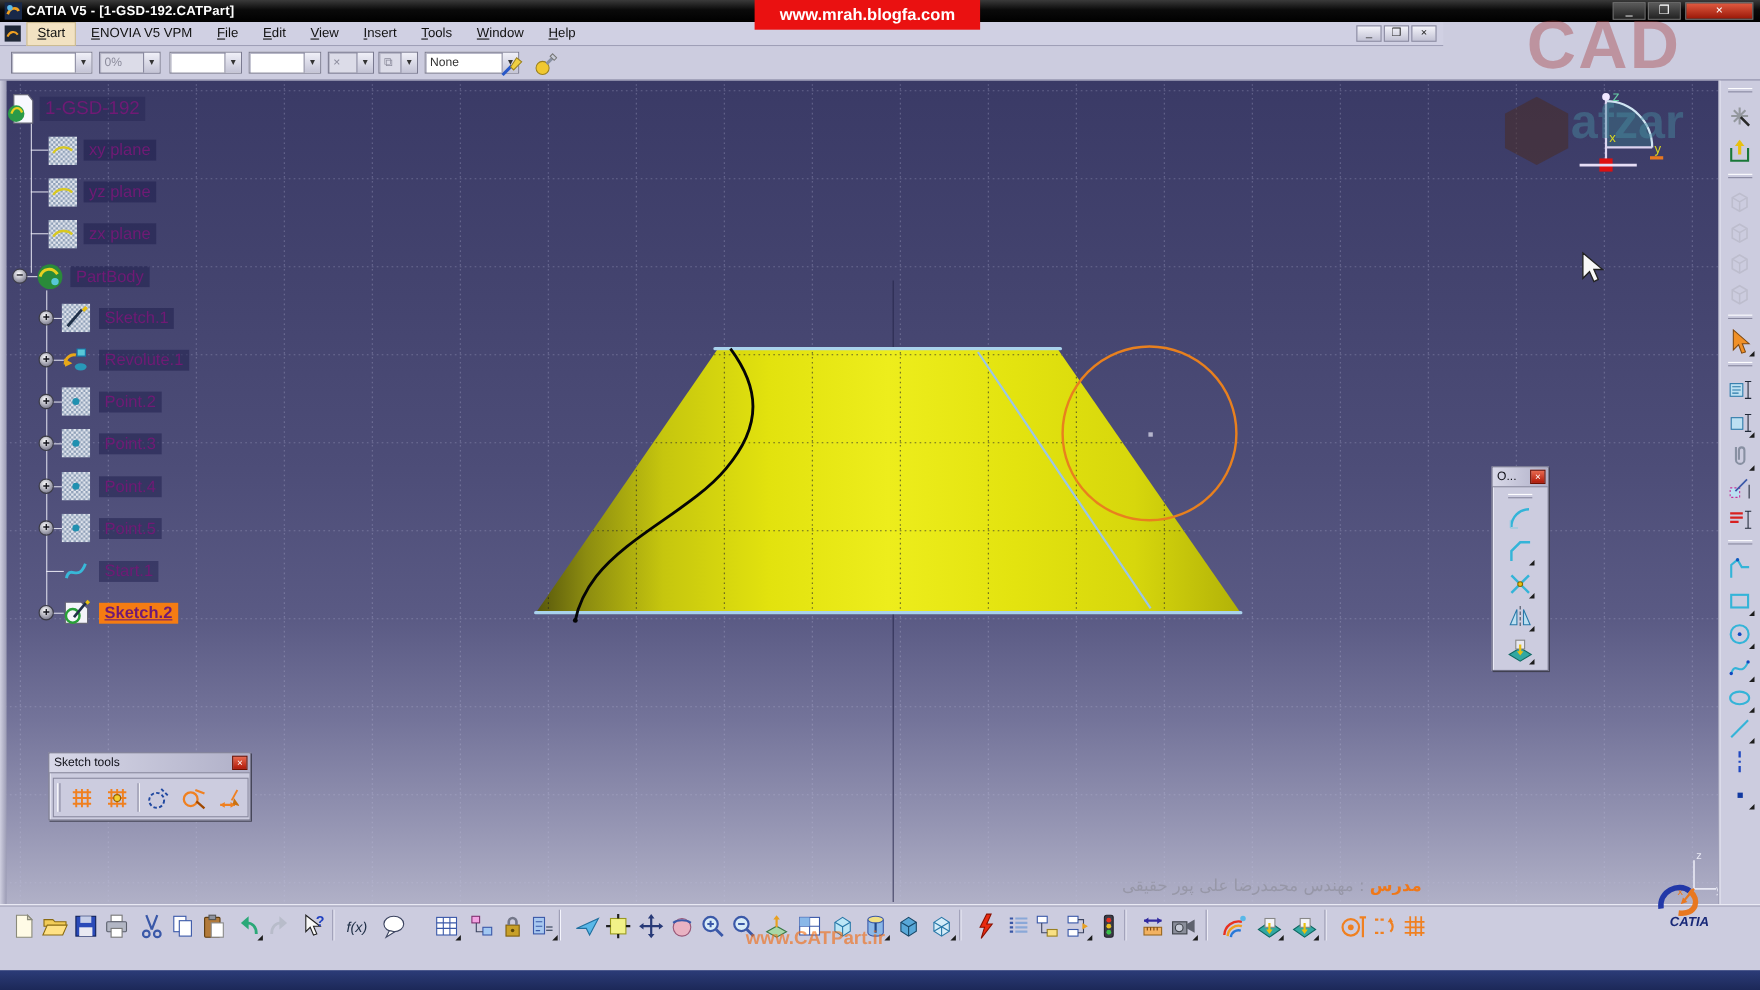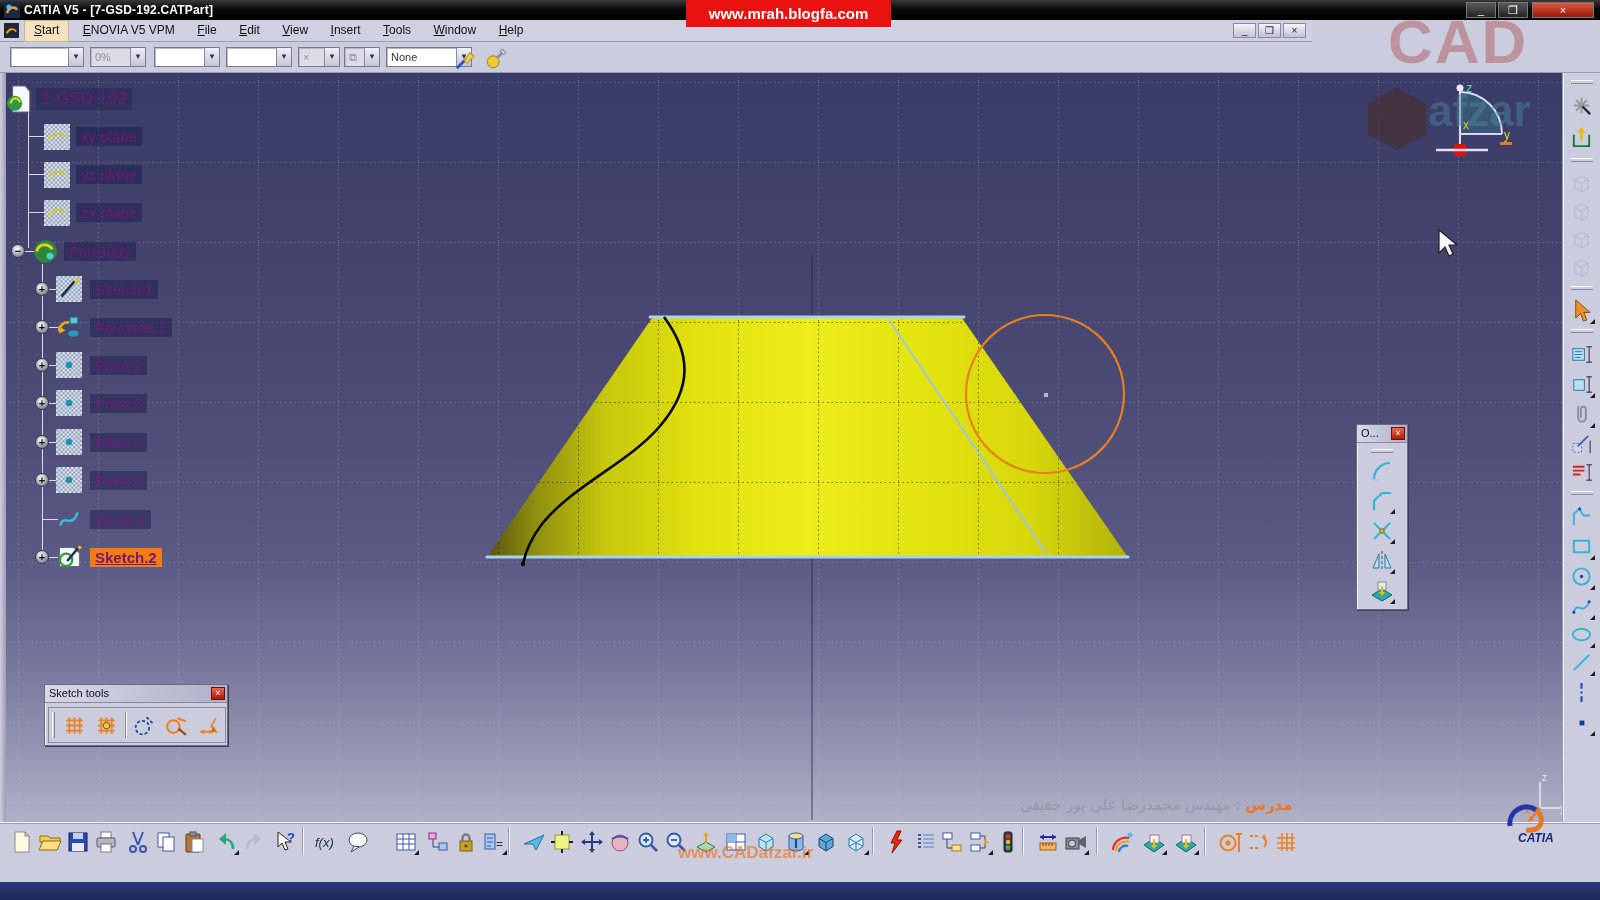--- a/index.html
+++ b/index.html
@@ -413,21 +413,21 @@
 </svg>
 
 <div id="screen">
 
   <div class="abs" id="titlebar">
     <svg class="abs" style="left:4px;top:2px" width="16" height="16" viewBox="0 0 16 16">
         <rect width="16" height="16" fill="#182848"></rect>
         <path d="M3 11c2-6 8-7 10-3" stroke="#f0a020" stroke-width="2.5" fill="none"></path>
         <circle cx="5" cy="5" r="2.5" fill="#58b8e8"></circle>
       </svg>
-    <span class="ttl">CATIA V5 - [7-GSD-192.CATPart]</span>
+    <span class="ttl">CATIA V5 - [1-GSD-192.CATPart]</span>
     <div class="winbtn" id="btn-min" style="right:104px">_</div>
     <div class="winbtn" id="btn-max" style="right:72px">❒</div>
     <div class="winbtn" id="btn-close" style="right:6px;width:62px">×</div>
   </div>
 
   <div class="abs" id="banner">www.mrah.blogfa.com</div>
 
   <div class="abs" id="menubar">
     <svg class="abs" style="left:4px;top:3px" width="15" height="15" viewBox="0 0 16 16">
         <rect width="16" height="16" fill="#202838"></rect>
@@ -648,21 +648,21 @@
     <div class="tnode" style="left:76px;top:127px">xy plane</div>
     <div class="tnode" style="left:76px;top:165px">yz plane</div>
     <div class="tnode" style="left:76px;top:203px">zx plane</div>
     <div class="tnode" style="left:64px;top:242px">PartBody</div>
     <div class="tnode" style="left:90px;top:280px">Sketch.1</div>
     <div class="tnode" style="left:90px;top:318px">Revolute.1</div>
     <div class="tnode" style="left:90px;top:356px">Point.2</div>
     <div class="tnode" style="left:90px;top:394px">Point.3</div>
     <div class="tnode" style="left:90px;top:433px">Point.4</div>
     <div class="tnode" style="left:90px;top:471px">Point.5</div>
-    <div class="tnode" style="left:90px;top:510px">Circle.1</div>
+    <div class="tnode" style="left:90px;top:510px">Start.1</div>
     <div class="tnode sel" style="left:90px;top:548px">Sketch.2</div>
   </div>
 
   <div class="abs" id="rightdock">
     <div class="ridge" style="left:8px;top:7px"></div>
     <div class="tool" style="left:5px;top:19px">
         <svg width="23" height="23">
           <use href="#r-status"></use>
         </svg>
       </div>
@@ -1045,21 +1045,21 @@
       <svg width="24" height="24">
         <use href="#s-o-grid"></use>
       </svg>
     </div>
 
   <div class="abs" id="bottomstrip"></div>
 
   <div class="abs wm" id="wm-cad">CAD</div>
   <div class="abs wm" id="wm-hex"></div>
   <div class="abs wm" id="wm-afzar">afzar</div>
-  <div class="abs wm" id="wm-site">www.CADafzar.ir</div>
+  <div class="abs wm" id="wm-site">www.CATPart.ir</div>
   <div class="abs wm" id="wm-inst">
     <span class="lbl">مدرس</span><span> : مهندس محمدرضا علی پور حقیقی</span>
   </div>
 
   <svg class="abs" id="cursor" width="26" height="30" viewBox="0 0 26 30">
     <polygon points="3,2 3,25 9,19 13,28 17,26 13,17 21,17" fill="#f8f8f8" stroke="#222" stroke-width="1.2"></polygon>
   </svg>
 
 </div>
 

